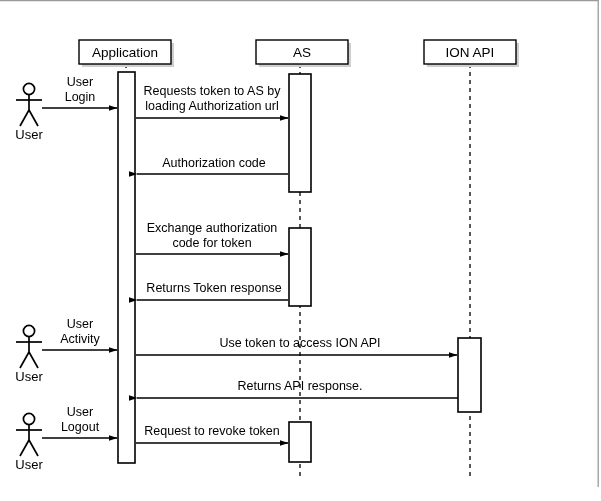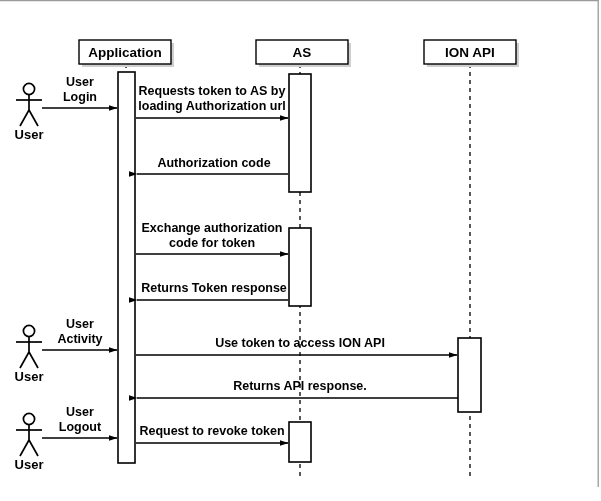--- a/index.html
+++ b/index.html
@@ -10,21 +10,20 @@
   }
   body {
     font-family: "Liberation Sans", sans-serif;
   }
   #canvas {
     position: relative;
     width: 601px;
     height: 501px;
     background: #ffffff;
     overflow: hidden;
-    font-weight: bold;
   }
   #diagram-svg {
     position: absolute;
     left: 0;
     top: 0;
   }
   text {
     font-family: "Liberation Sans", sans-serif;
     font-size: 12.5px;
     fill: #000000;

